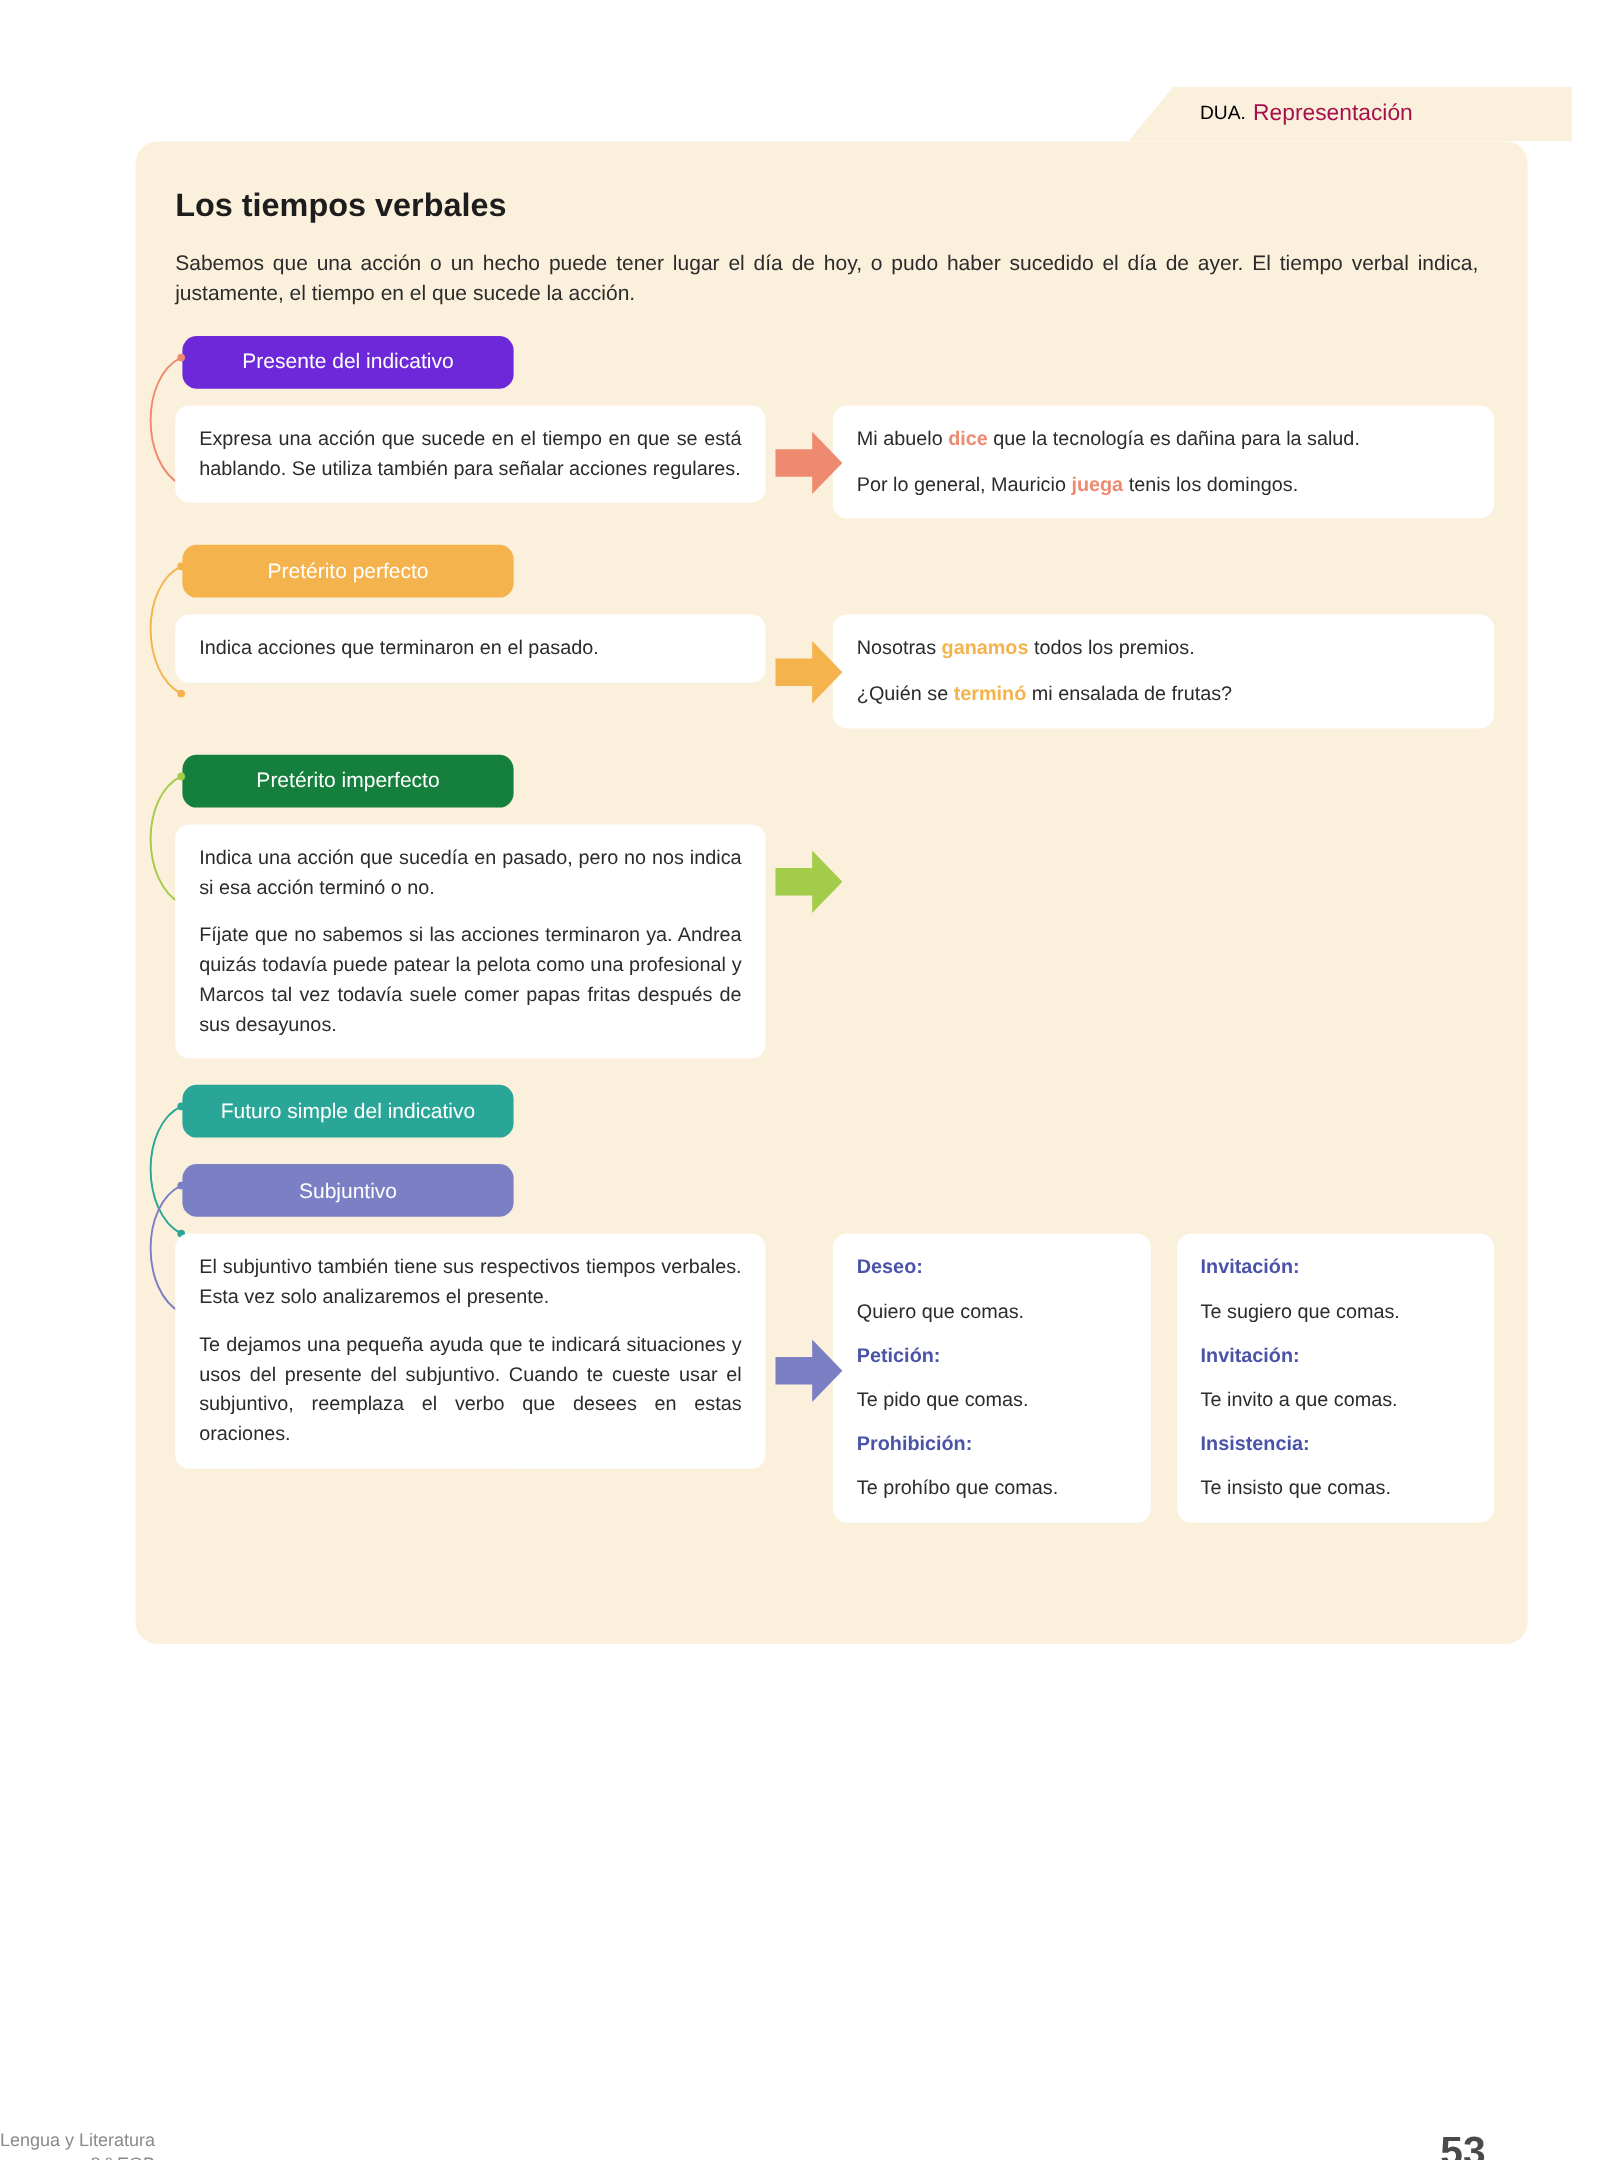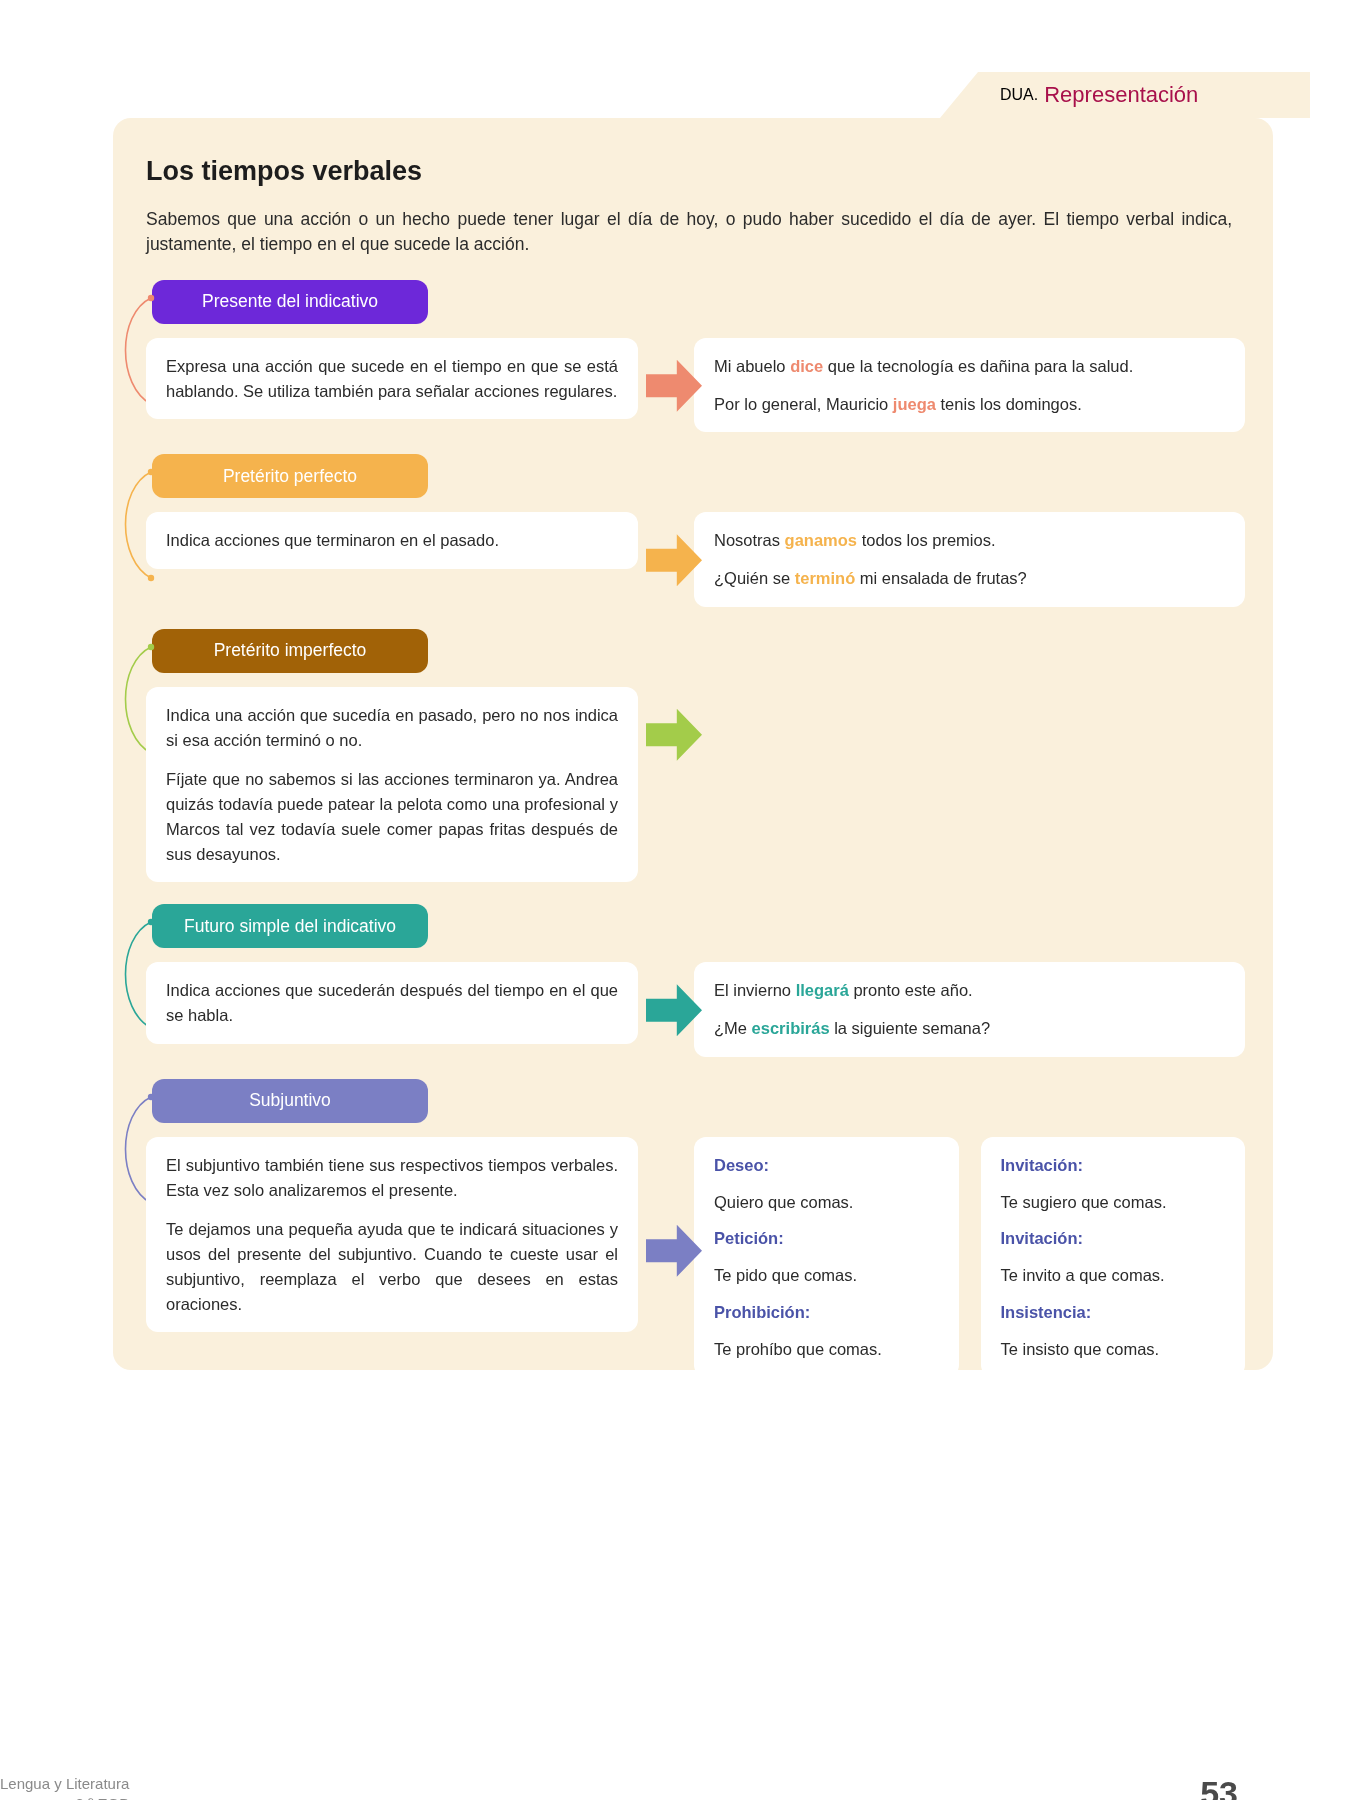--- a/index.html
+++ b/index.html
@@ -11,21 +11,21 @@
   .page { position: relative; width: 1350px; height: 1800px; background:#fff; }
 
   
   .dua-banner{
     position:absolute; top:72px; left:940px; width:370px; height:46px;
     background:#FAF0DC;
     clip-path: polygon(38px 0, 100% 0, 100% 100%, 0 100%);
     display:flex; align-items:center; justify-content:flex-start;
     padding-left:60px;
   }
-  .dua-rest{ color:#A8104B; font-size:22px; margin-left:6px; }
+  .dua-rest{ color:#A8104B; font-size:19px; margin-left:6px; }
 
   
   .panel{
     position:absolute; top:118px; left:113px; width:1160px; height:1252px;
     background:#FAF0DC; border-radius:18px;
   }
 
   .panel-inner{ position:relative; padding:30px 28px 26px 20px; height:100%; }
 
   .page-title{
@@ -140,51 +140,38 @@
                   <p>¿Quién se <b style="color: rgb(245, 179, 77);">terminó</b> mi ensalada de frutas?</p>
                 </div>
               </div>
             </div></div>
           <div class="section"><div class="connector" style="top: 6px;">
               <svg width="48" height="130" viewBox="0 0 48 130">
                 <path d="M40 12 C 6 28, 6 100, 40 118" fill="none" stroke="#A3CC4A" stroke-width="1.6"></path>
                 <circle cx="40" cy="12" r="3.2" fill="#A3CC4A"></circle>
                 <circle cx="40" cy="118" r="3.2" fill="#A3CC4A"></circle>
               </svg>
-            </div><div class="pill" style="background: #a16207;">Pretérito imperfecto</div><div class="row">
+            </div><div class="pill" style="background: #15803d;">Pretérito imperfecto</div><div class="row">
               <div class="card desc-card">
                 <p>Indica una acción que sucedía en pasado, pero no nos indica si esa acción terminó o no.</p>
                 <p>Fíjate que no sabemos si las acciones terminaron ya. Andrea quizás todavía puede patear la pelota como una profesional y Marcos tal vez todavía suele comer papas fritas después de sus desayunos.</p>
               </div>
               <div class="arrow" style="top: 22px;">
                 <i style="background: rgb(163, 204, 74);"></i>
               </div>
               <div class="ex-col">
               </div>
             </div></div>
           <div class="section"><div class="connector" style="top: 6px;">
               <svg width="48" height="130" viewBox="0 0 48 130">
                 <path d="M40 12 C 6 28, 6 100, 40 118" fill="none" stroke="#2AA698" stroke-width="1.6"></path>
                 <circle cx="40" cy="12" r="3.2" fill="#2AA698"></circle>
                 <circle cx="40" cy="118" r="3.2" fill="#2AA698"></circle>
               </svg>
-            </div><div class="pill" style="background: rgb(42, 166, 152);">Futuro simple del indicativo</div><div class="row">
-              <div class="card desc-card">
-                <p>Indica acciones que sucederán después del tiempo en el que se habla.</p>
-              </div>
-              <div class="arrow" style="top: 22px;">
-                <i style="background: rgb(42, 166, 152);"></i>
-              </div>
-              <div class="ex-col">
-                <div class="card ex-card">
-                  <p>El invierno <b style="color: rgb(42, 166, 152);">llegará</b> pronto este año.</p>
-                  <p>¿Me <b style="color: rgb(42, 166, 152);">escribirás</b> la siguiente semana?</p>
-                </div>
-              </div>
-            </div></div>
+            </div><div class="pill" style="background: rgb(42, 166, 152);">Futuro simple del indicativo</div></div>
           <div class="section"><div class="connector" style="top: 6px;">
               <svg width="48" height="130" viewBox="0 0 48 130">
                 <path d="M40 12 C 6 28, 6 100, 40 118" fill="none" stroke="#7B7FC4" stroke-width="1.6"></path>
                 <circle cx="40" cy="12" r="3.2" fill="#7B7FC4"></circle>
                 <circle cx="40" cy="118" r="3.2" fill="#7B7FC4"></circle>
               </svg>
             </div><div class="pill" style="background: rgb(123, 127, 196);">Subjuntivo</div><div class="row">
               <div class="card desc-card">
                 <p>El subjuntivo también tiene sus respectivos tiempos verbales. Esta vez solo analizaremos el presente.</p>
                 <p>Te dejamos una pequeña ayuda que te indicará situaciones y usos del presente del subjuntivo. Cuando te cueste usar el subjuntivo, reemplaza el verbo que desees en estas oraciones.</p>

